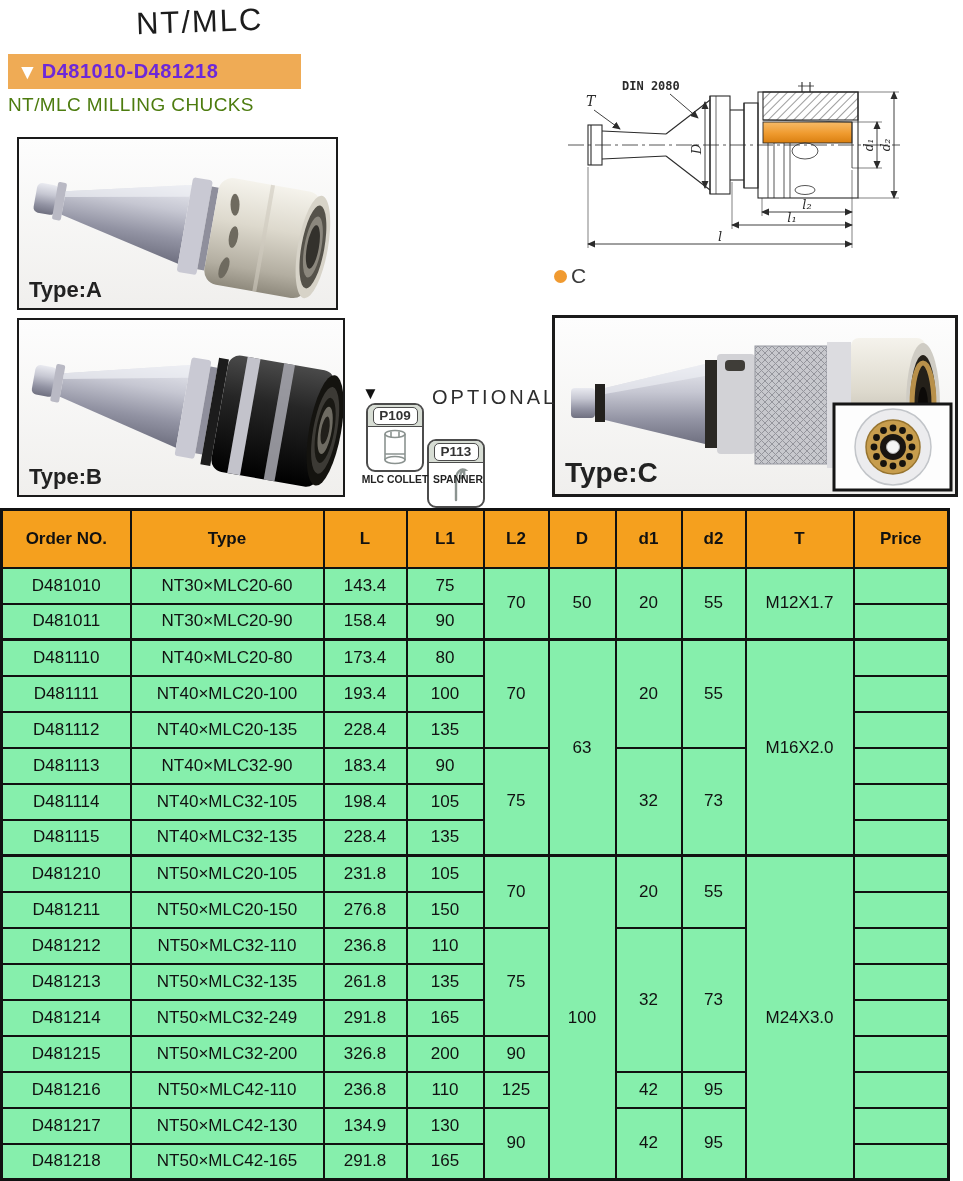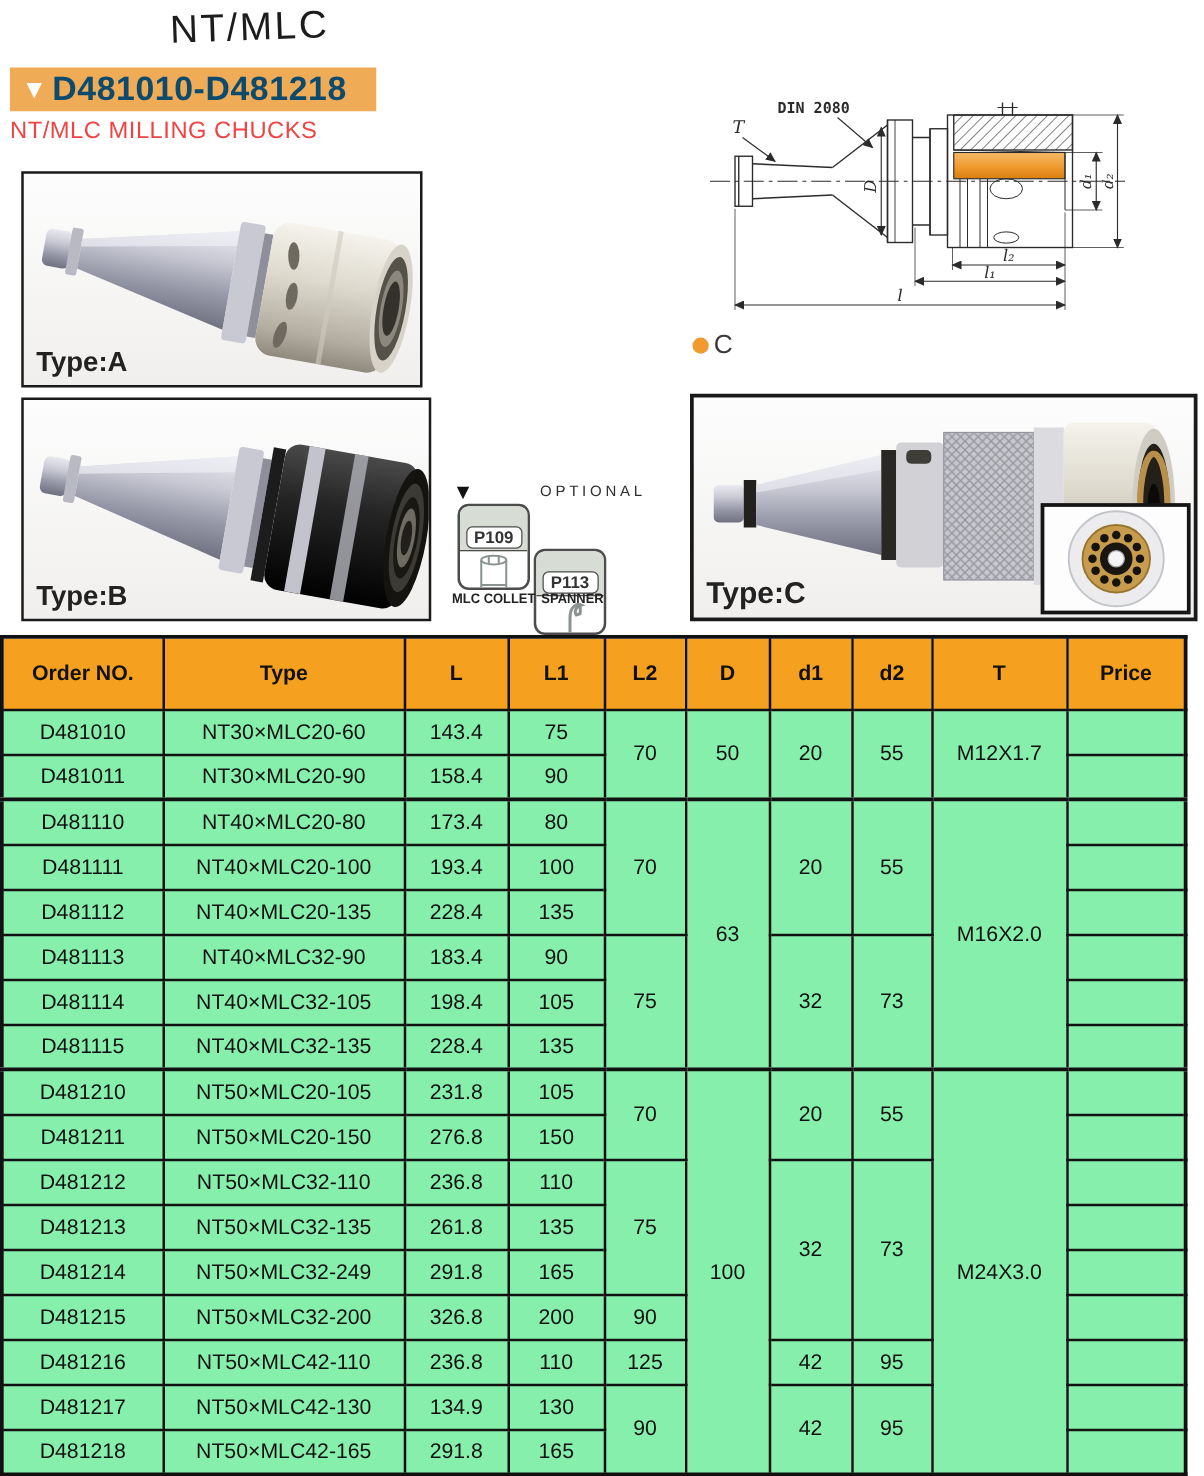--- a/index.html
+++ b/index.html
@@ -5,48 +5,48 @@
   html,body{margin:0;padding:0;background:#fff;}
   body{font-family:"Liberation Sans","DejaVu Sans",sans-serif;color:#1a1a1a;}
   #page{position:relative;width:963px;height:1181px;background:#fff;overflow:hidden;}
 
   
   .brand-title{position:absolute;left:136px;top:4px;font-size:31px;letter-spacing:2px;
     color:#1c1c1c;transform:rotate(-2deg);font-weight:400;}
   .range-banner{position:absolute;left:8px;top:54px;width:293px;height:35px;
     background:#efab55;display:flex;align-items:center;padding-left:9px;box-sizing:border-box;}
   .range-banner .tri{color:#fff;font-size:21px;line-height:1;margin-right:4px;}
-  .range-banner .rng{color:#0c4a6e;font-size:27px;font-weight:bold;letter-spacing:.5px;}
-  .subtitle{position:absolute;left:8px;top:94px;font-size:19px;color:#ef4444;letter-spacing:.4px;}
+  .range-banner .rng{color:#6d28d9;font-size:20px;font-weight:bold;letter-spacing:.5px;}
+  .subtitle{position:absolute;left:8px;top:94px;font-size:19px;color:#4d7c0f;letter-spacing:.4px;}
 
   
   .photo-box{position:absolute;border:2px solid #1a1a1a;background:linear-gradient(#fdfdfd,#f0efed);
     box-sizing:border-box;}
   .photo-box .type-label{position:absolute;left:10px;bottom:5px;font-size:22px;font-weight:bold;color:#222;}
   #box-type-a{left:17px;top:137px;width:321px;height:173px;}
   #box-type-b{left:17px;top:318px;width:328px;height:179px;}
   #box-type-c{left:552px;top:315px;width:406px;height:182px;border-width:3px;}
-  #box-type-c .type-label{font-size:24px;}
+  #box-type-c .type-label{font-size:28px;}
 
   
   #tech-drawing{position:absolute;left:558px;top:58px;width:404px;height:204px;}
 
   
   .feature-c{position:absolute;left:554px;top:264px;display:flex;align-items:center;}
   .feature-c .dot{width:13px;height:13px;border-radius:50%;background:#f09a30;margin-right:4px;}
   .feature-c .c-label{font-size:21px;color:#3a3a3a;}
   .feature-text{position:absolute;left:575px;top:285px;font-size:21px;color:#474747;
     letter-spacing:.4px;word-spacing:3px;}
 
   
   .opt-marker{position:absolute;left:362px;top:384px;font-size:17px;color:#111;}
-  .opt-title{position:absolute;left:432px;top:386px;font-size:12px;letter-spacing:3px;color:#2e2e2e;}
+  .opt-title{position:absolute;left:432px;top:386px;font-size:20px;letter-spacing:3px;color:#2e2e2e;}
   .opt-card{position:absolute;width:58px;height:69px;border:2px solid #4c4c4c;border-radius:9px;
     background:#fff;box-sizing:border-box;overflow:hidden;}
-  .opt-card .code-strip{background:#d7ddd4;border-bottom:1.5px solid #4c4c4c;padding:16px 2px 1px;}
+  .opt-card .code-strip{background:#d7ddd4;border-bottom:1.5px solid #4c4c4c;padding:2px 2px 1px;}
   .opt-card .code-chip{background:#fff;border:1.5px solid #4c4c4c;border-radius:5px;width:86%;
     margin:0 auto;text-align:center;font-size:13.5px;font-weight:bold;color:#333;line-height:16px;}
   .opt-card .icon-area{height:40px;display:flex;align-items:center;justify-content:center;}
   #opt-card-1{left:366px;top:403px;}
   #opt-card-2{left:427px;top:403px;margin-top:36px;}
   .opt-label{position:absolute;top:473px;font-size:11px;font-weight:bold;color:#222;
     text-align:center;transform:scaleX(.94);letter-spacing:0;}
   #opt-label-1{left:356px;width:78px;}
   #opt-label-2{left:427px;width:62px;}
 

